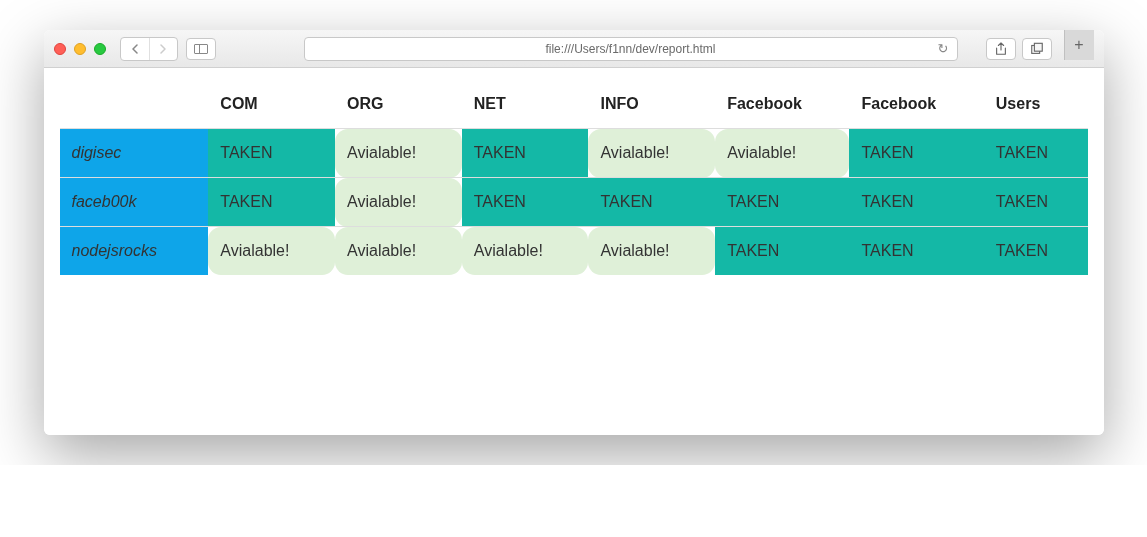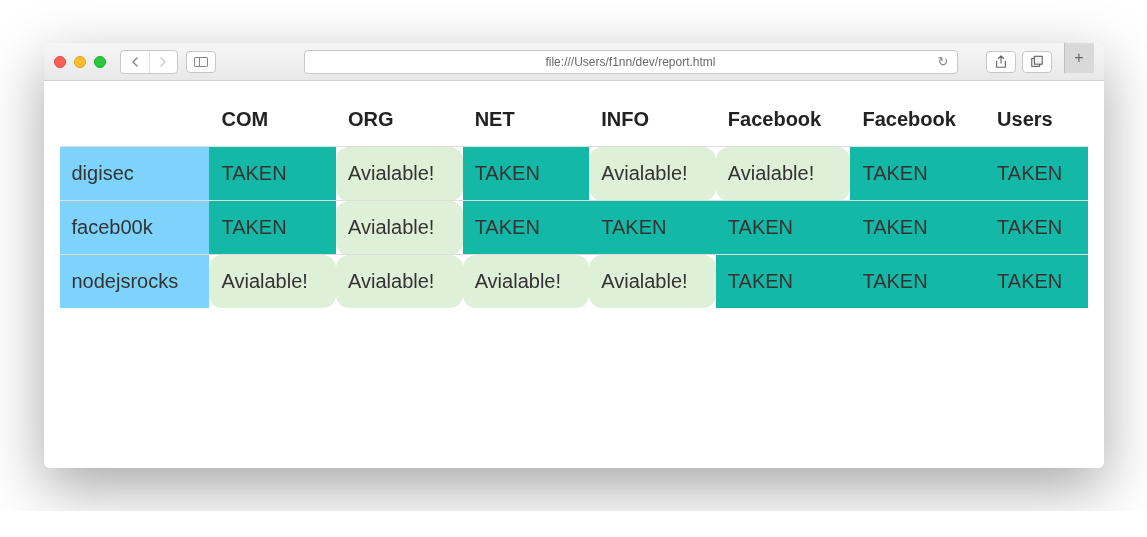--- a/index.html
+++ b/index.html
@@ -3,21 +3,21 @@
   <meta charset="utf-8">
   <style>
     * { box-sizing: border-box; margin: 0; padding: 0; }
     body {
       font-family: -apple-system, BlinkMacSystemFont, "Helvetica Neue", Arial, sans-serif;
       background: #fff;
       padding: 30px;
     }
     .window {
       width: 1060px;
-      margin: 13px auto;
+      margin: 0 auto;
       border-radius: 6px;
       box-shadow: 0 20px 60px rgba(0,0,0,0.35);
       overflow: hidden;
       background: #fff;
     }
     .titlebar {
       height: 38px;
       background: linear-gradient(#f6f6f6, #e8e8e8);
       border-bottom: 1px solid #d0d0d0;
       display: flex;
@@ -36,24 +36,24 @@
     .sidebar-btn { width:30px; height:22px; border:1px solid #c8c8c8; border-radius:4px; background:#fff; display:flex; align-items:center; justify-content:center;}
     .sidebar-icon { width:14px; height:10px; border:1px solid #888; border-radius:1px; position:relative;}
     .sidebar-icon::before { content:""; position:absolute; left:4px; top:0; bottom:0; width:1px; background:#888;}
     .addr { flex:1; margin:0 20px 0 80px; height:24px; border:1px solid #c8c8c8; border-radius:4px; background:#fff; display:flex; align-items:center; justify-content:center; position:relative; font-size:12px; color:#6a6a6a;}
     .addr-refresh { position:absolute; right:8px; color:#888; font-size:13px;}
     .rbtn { width:30px; height:22px; border:1px solid #c8c8c8; border-radius:4px; background:#fff; display:flex; align-items:center; justify-content:center; color:#666;}
     .rbtn svg { width:14px; height:14px; }
     .plusbtn { width:30px; height:30px; margin-left:4px; background:#d9d9d9; border-left:1px solid #c0c0c0; display:flex; align-items:center; justify-content:center; color:#666; align-self:stretch; margin-top:-0px;}
     .rgroup { display:flex; gap:6px; align-items:center;}
     .content { padding: 12px 16px 160px 16px; background:#fff;}
-    table { width:100%; border-collapse: collapse; font-size:20px; color:#333;}
+    table { width:100%; border-collapse: collapse; font-size:16px; color:#333;}
     th, td { text-align:left; padding:15px 12px; border-top:1px solid #ddd;}
     thead th { border-top:none; font-weight:700; color:#222;}
-    tbody tr td:first-child { background:#7dd3fc; }
+    tbody tr td:first-child { background:#0ea5e9;font-style:italic; }
     .taken { background:#14b8a6; }
     .avail { background:#dff0d8;border-radius:13px; }
   </style>
 </head>
 <body>
 
 <div class="window">
   <div class="titlebar">
     <div class="traffic">
       <div class="light red"></div>

